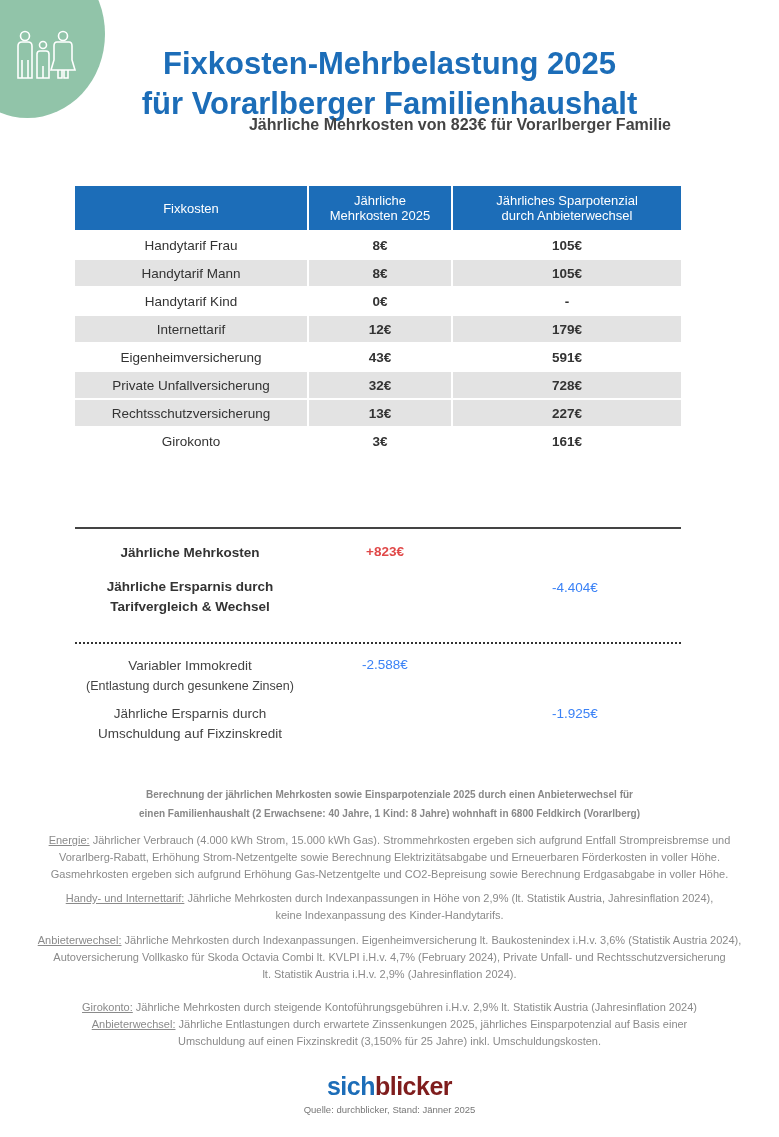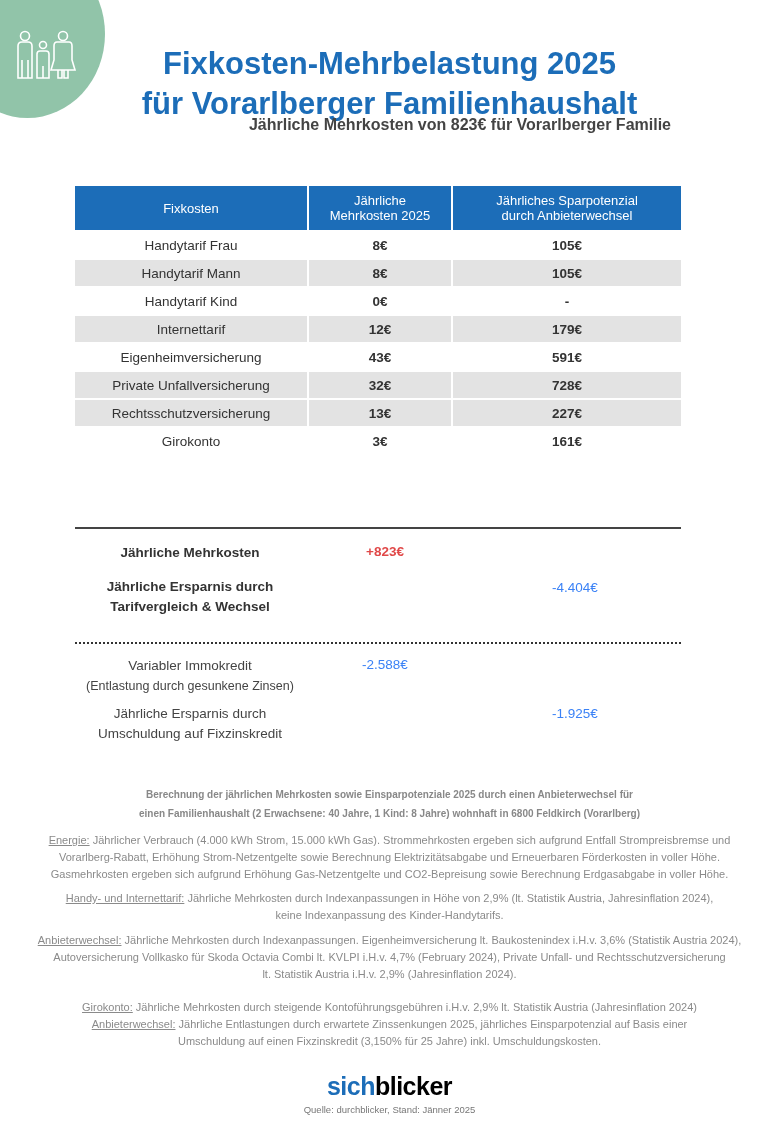--- a/index.html
+++ b/index.html
@@ -21,21 +21,21 @@
   .rule-solid { position: absolute; left: 75px; top: 527px; width: 606px; height: 2px; background: #444; }
   .rule-dotted { position: absolute; left: 75px; top: 642px; width: 606px; border-top: 2px dotted #333; }
   .sum { position: absolute; font-size: 13.5px; text-align: center; line-height: 20px; }
   .sum.bold { font-weight: bold; color: #333; }
   .red { color: #e04848; font-weight: bold; }
   .green { color: #3b82f6; font-weight: normal; }
   .foot-head { position: absolute; top: 785px; left: 0; width: 779px; text-align: center; font-size: 10px; font-weight: bold; color: #888; line-height: 19px; }
   .note { position: absolute; left: 0; width: 779px; text-align: center; font-size: 11px; color: #8a8a8a; line-height: 17px; }
   .note .lbl { text-decoration: underline; }
   .logo { position: absolute; top: 1072px; left: 0; width: 779px; text-align: center; font-size: 25px; font-weight: bold; letter-spacing: -0.5px; }
-  .logo .a { color: #1c6db8; } .logo .b { color: #000000; }
+  .logo .a { color: #1c6db8; } .logo .b { color: #7f1d1d; }
   .source { position: absolute; top: 1104px; left: 0; width: 779px; text-align: center; font-size: 9.5px; color: #777; }
 </style>
 </head>
 <body>
 
 <div class="circle"></div>
 <svg class="family-icon" viewBox="0 0 62 50" fill="none" stroke="#ffffff" stroke-width="1.6">
   <circle cx="11" cy="6" r="4.5"></circle>
   <path d="M4 48 V16 Q4 12 8 12 H14 Q18 12 18 16 V48 Z M8 30 V48 M14 30 V48"></path>
   <circle cx="29" cy="15" r="3.5"></circle>

